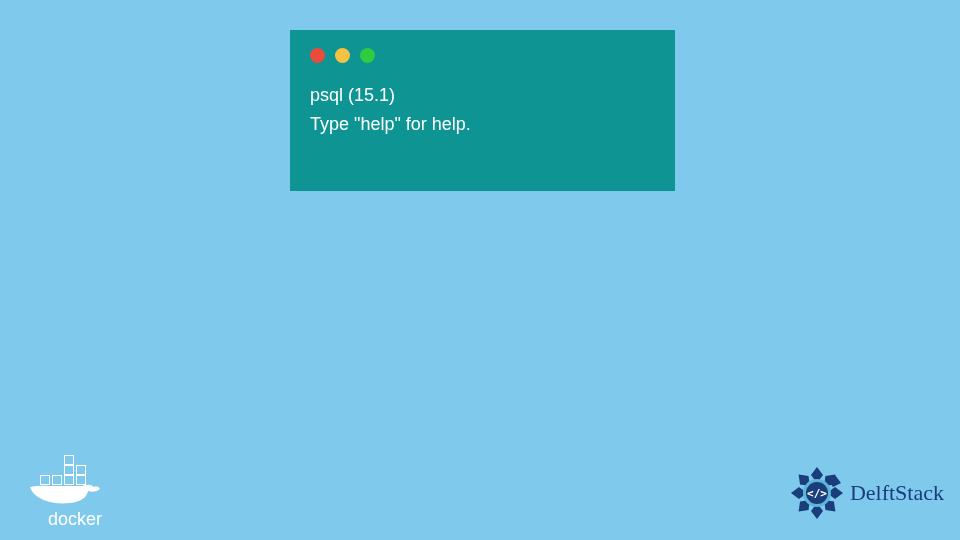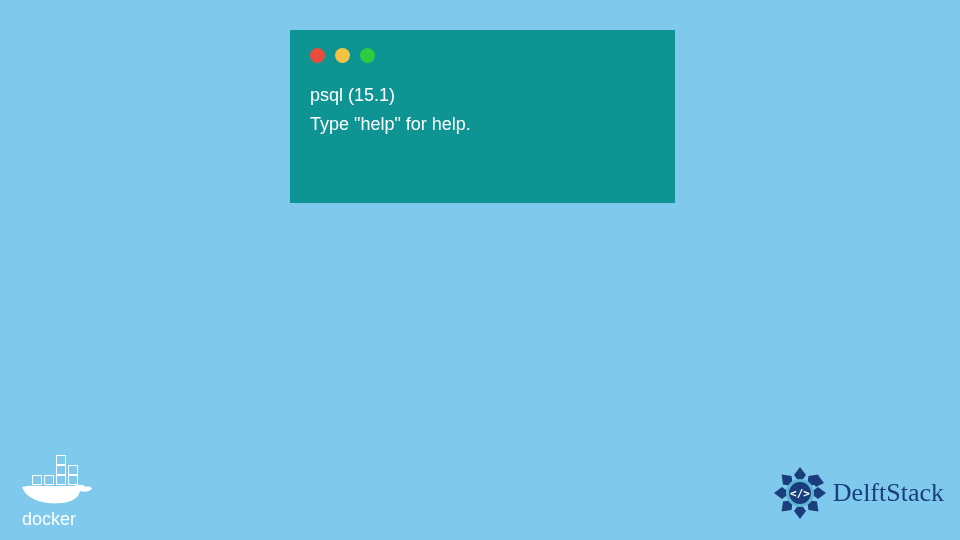--- a/index.html
+++ b/index.html
@@ -14,21 +14,21 @@
       font-family: Arial, sans-serif;
       position: relative;
       overflow: hidden;
     }
     .terminal-window {
       position: absolute;
       top: 30px;
       left: 290px;
       width: 385px;
       background-color: #0f9494;
-      padding: 18px 20px 36px 20px;
+      padding: 18px 20px 24px 20px;
     }
     .traffic-lights {
       display: flex;
       gap: 10px;
       margin-bottom: 18px;
     }
     .traffic-light {
       width: 15px;
       height: 15px;
       border-radius: 50%;
@@ -44,22 +44,23 @@
     }
     .terminal-line {
       white-space: pre;
     }
     .terminal-blank {
       height: 28px;
     }
     .docker-logo {
       position: absolute;
       bottom: 10px;
-      left: 22px;
+      left: 30px;
       color: #ffffff;
+      text-align: right;
     }
     .docker-boxes {
       display: flex;
       flex-direction: column;
       align-items: flex-start;
       margin-left: 10px;
     }
     .docker-row {
       display: flex;
       gap: 2px;
@@ -92,21 +93,21 @@
       align-items: center;
       gap: 4px;
     }
     .mandala {
       width: 58px;
       height: 58px;
       position: relative;
     }
     .delftstack-text {
       font-family: Georgia, serif;
-      font-size: 26px;
+      font-size: 22px;
       color: #1a3d7c;
       font-weight: 400;
     }
   </style>
 </head>
 <body>
 
 <div class="terminal-window">
   <div class="traffic-lights">
     <div class="traffic-light tl-red"></div>

